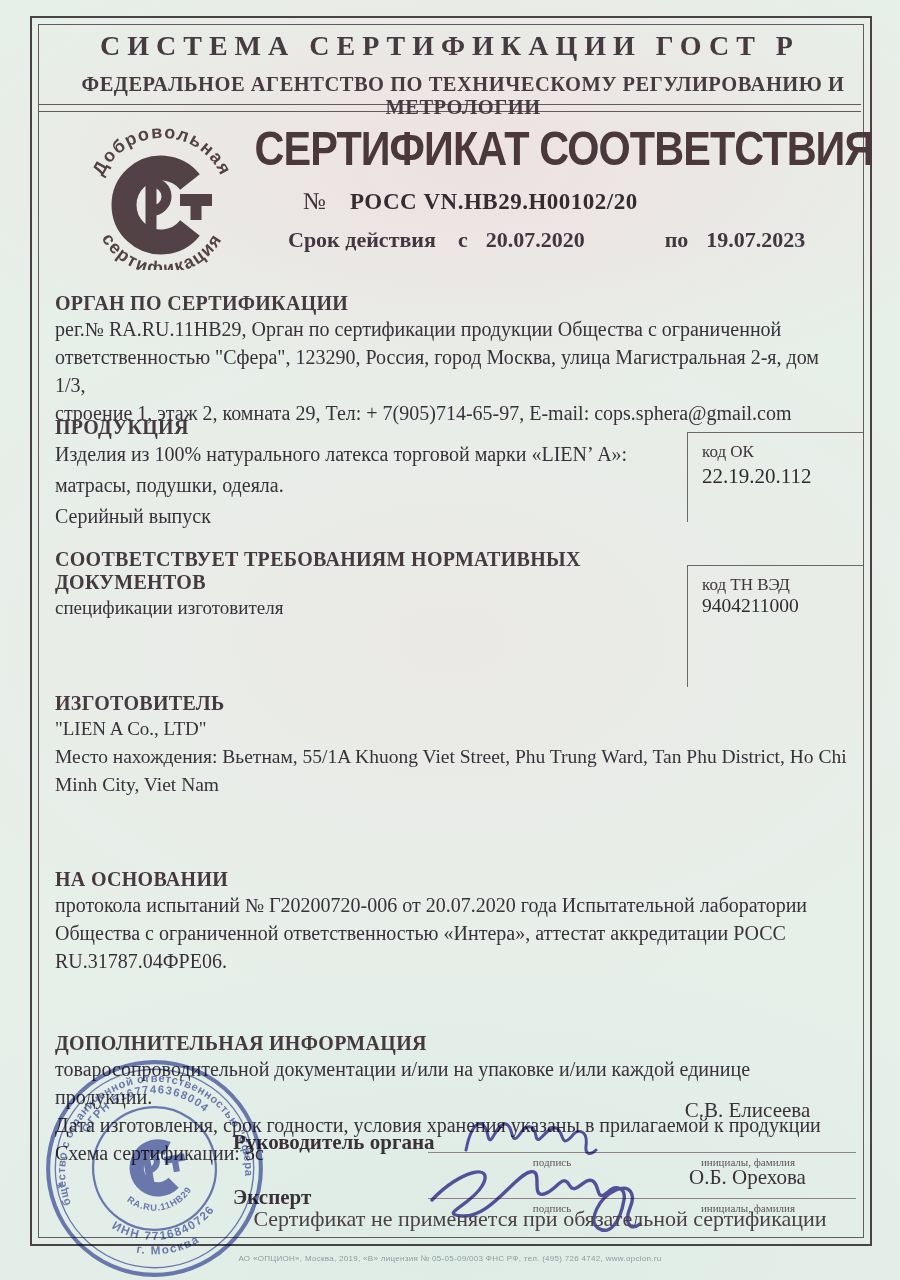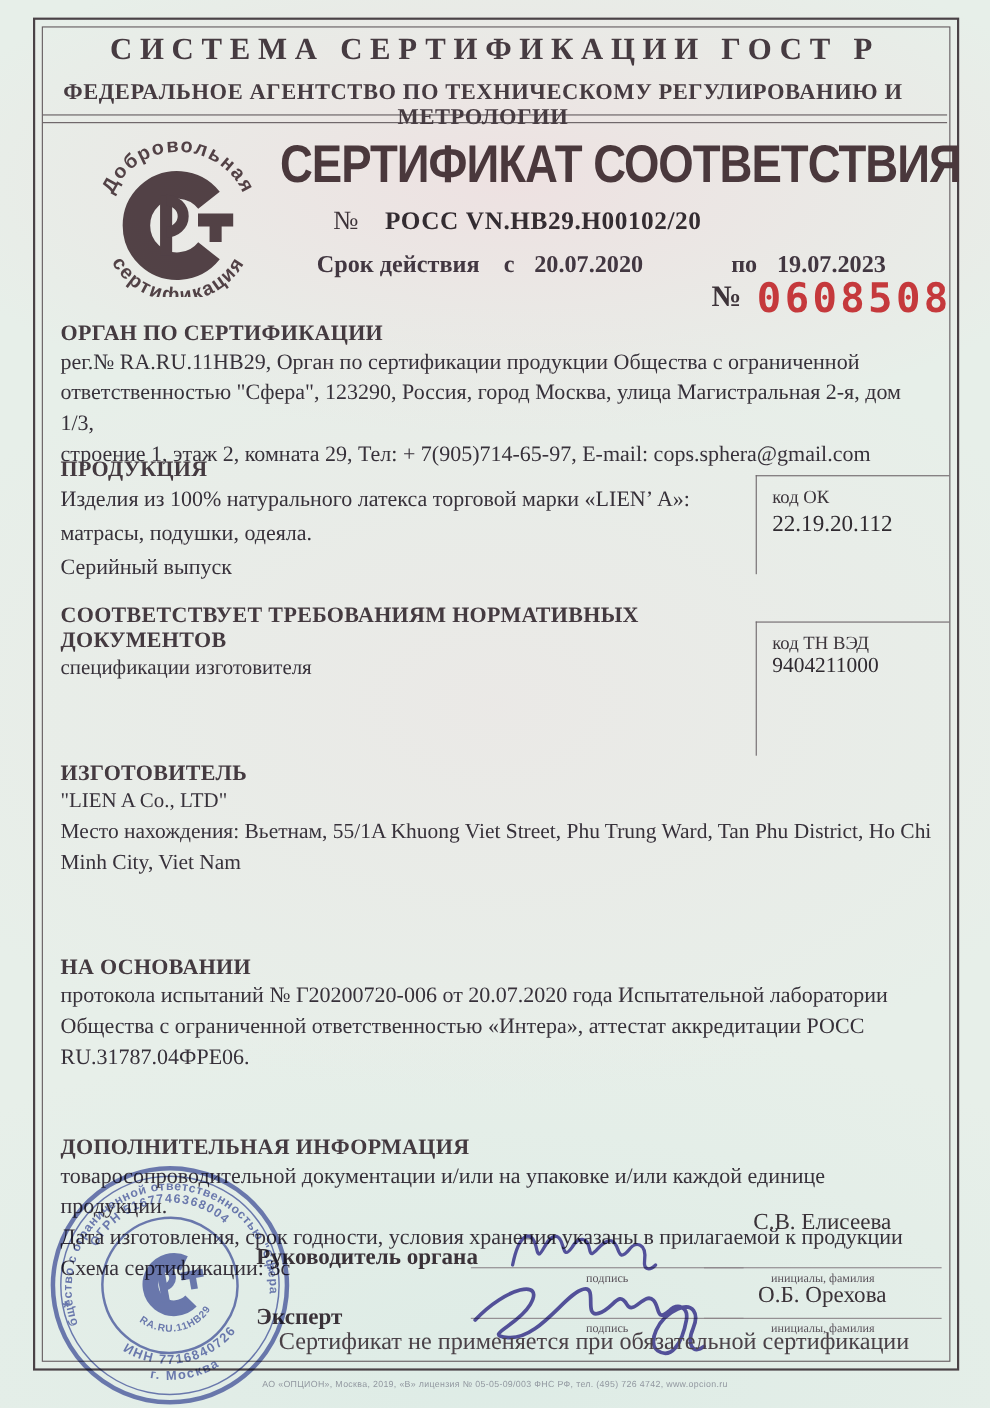--- a/index.html
+++ b/index.html
@@ -13,21 +13,21 @@
       radial-gradient(ellipse 900px 420px at 50% 97%, rgba(214,233,227,0.55), rgba(214,233,227,0) 75%);
     font-family:"Liberation Serif","DejaVu Serif",serif;
     color:#37313a;
   }
   .abs{position:absolute;}
   .outer-border{left:30px;top:16px;width:838px;height:1226px;border:2px solid #4a4246;}
   .inner-border{left:38px;top:24px;width:824px;height:1212px;border:1px solid #635a5e;}
   .hr1{left:39px;top:104px;width:822px;border-top:1px solid #635a5e;}
   .hr2{left:39px;top:111px;width:822px;border-top:1px solid #635a5e;}
   .h1{left:60px;top:30px;width:780px;text-align:center;font-weight:bold;font-size:28px;letter-spacing:7px;color:#463b41;}
-  .h2{left:34px;top:73px;width:810px;text-align:center;font-weight:bold;font-size:20.5px;letter-spacing:0.5px;color:#463b41;}
+  .h2{left:58px;top:73px;width:810px;text-align:center;font-weight:bold;font-size:20.5px;letter-spacing:0.5px;color:#463b41;}
   .big-title{left:222px;top:120px;width:650px;text-align:center;font-family:"Liberation Sans","DejaVu Sans",sans-serif;
     font-weight:bold;font-size:46px;color:#4a383c;transform:scale(0.9,1.05);transform-origin:center top;letter-spacing:-1px;white-space:nowrap;}
   .no-line{left:303px;top:188px;font-size:24px;color:#3e343a;}
   .no-line b{font-size:23px;letter-spacing:0.5px;margin-left:24px;color:#332c31;}
   .validity{left:288px;top:227px;font-weight:bold;font-size:22px;color:#423741;white-space:nowrap;}
   .validity .gap-s{display:inline-block;width:18px;}
   .validity .gap-m{display:inline-block;width:22px;}
   .validity .gap-l{display:inline-block;width:80px;}
   .blank-no{left:630px;top:250px;width:235px;text-align:right;white-space:nowrap;}
   .blank-no .nsign{font-size:27px;font-weight:bold;color:#3e343a;vertical-align:6px;margin-right:14px;}
@@ -87,21 +87,20 @@
       </g>
     </svg>
   </div>
 
   <div class="abs big-title">СЕРТИФИКАТ СООТВЕТСТВИЯ</div>
 
   <div class="abs no-line"><span>№</span><b>РОСС VN.НВ29.Н00102/20</b></div>
 
   <div class="abs validity"><span>Срок действия</span><span class="gap-m"></span><span>с</span><span class="gap-s"></span><span>20.07.2020</span><span class="gap-l"></span><span>по</span><span class="gap-s"></span><span>19.07.2023</span></div>
 
-  <div class="abs blank-no"><span class="nsign">№</span><span class="digits">0608508</span></div>
 
   <div class="abs sec" style="top:292px;">
     <div class="sec-h">ОРГАН ПО СЕРТИФИКАЦИИ</div>
     <div class="sec-b">рег.№ RA.RU.11НВ29, Орган по сертификации продукции Общества с ограниченной</div>
     <div class="sec-b">ответственностью "Сфера", 123290, Россия, город Москва, улица Магистральная 2-я, дом 1/3,</div>
     <div class="sec-b">строение 1, этаж 2, комната 29, Тел: + 7(905)714-65-97, E-mail: cops.sphera@gmail.com</div>
   </div>
 
   <div class="abs sec" style="top:416px;width:620px;">
     <div class="sec-h">ПРОДУКЦИЯ</div>

